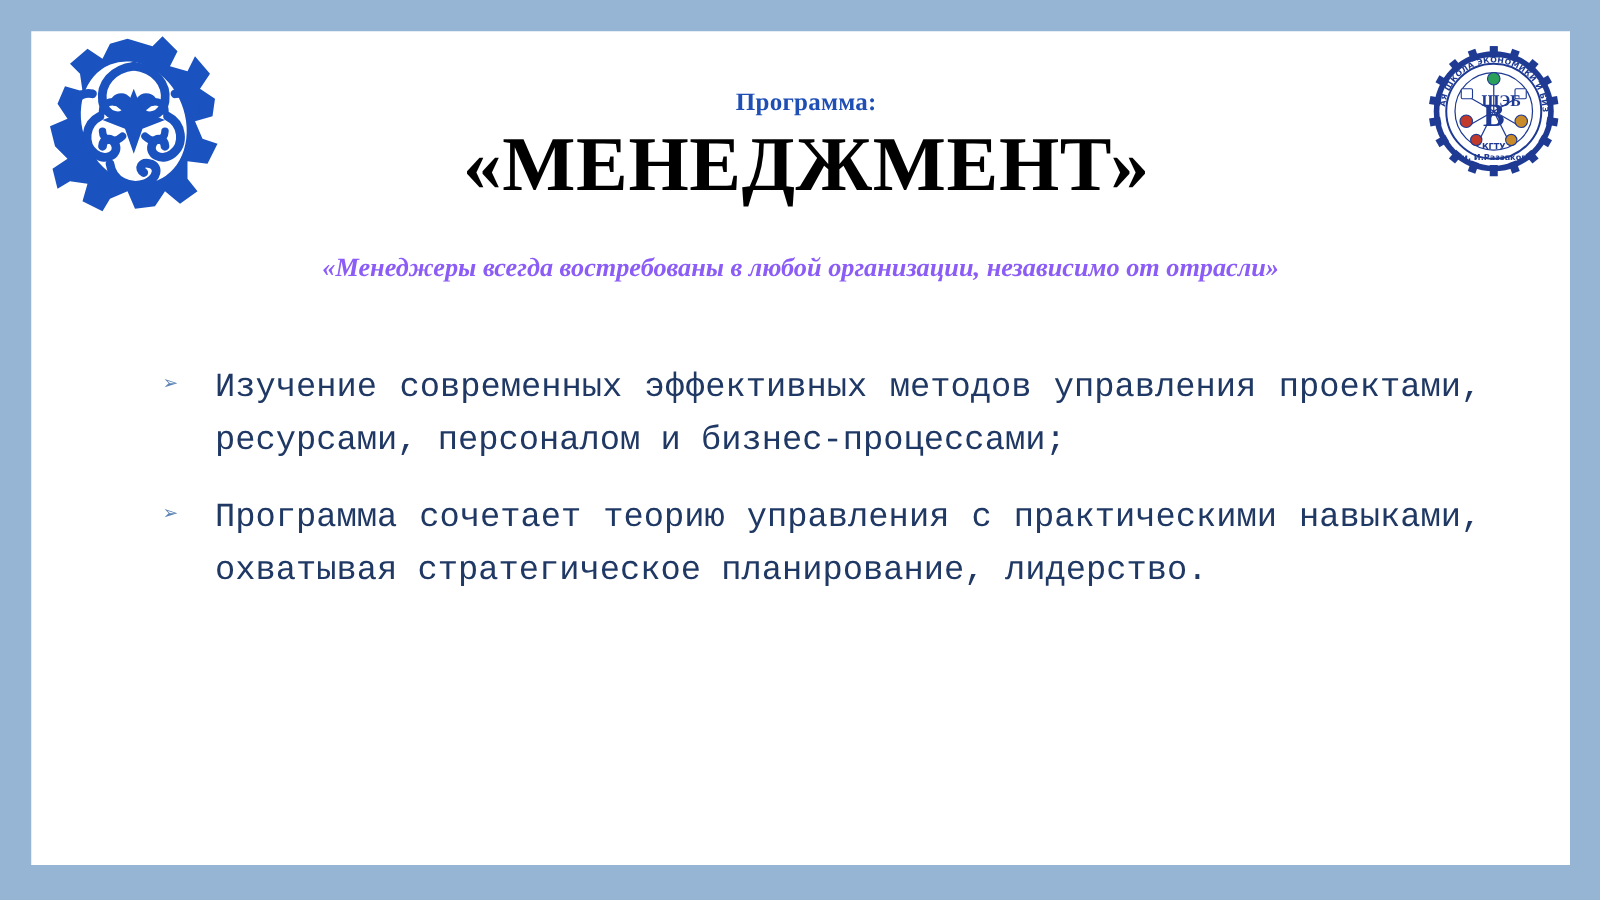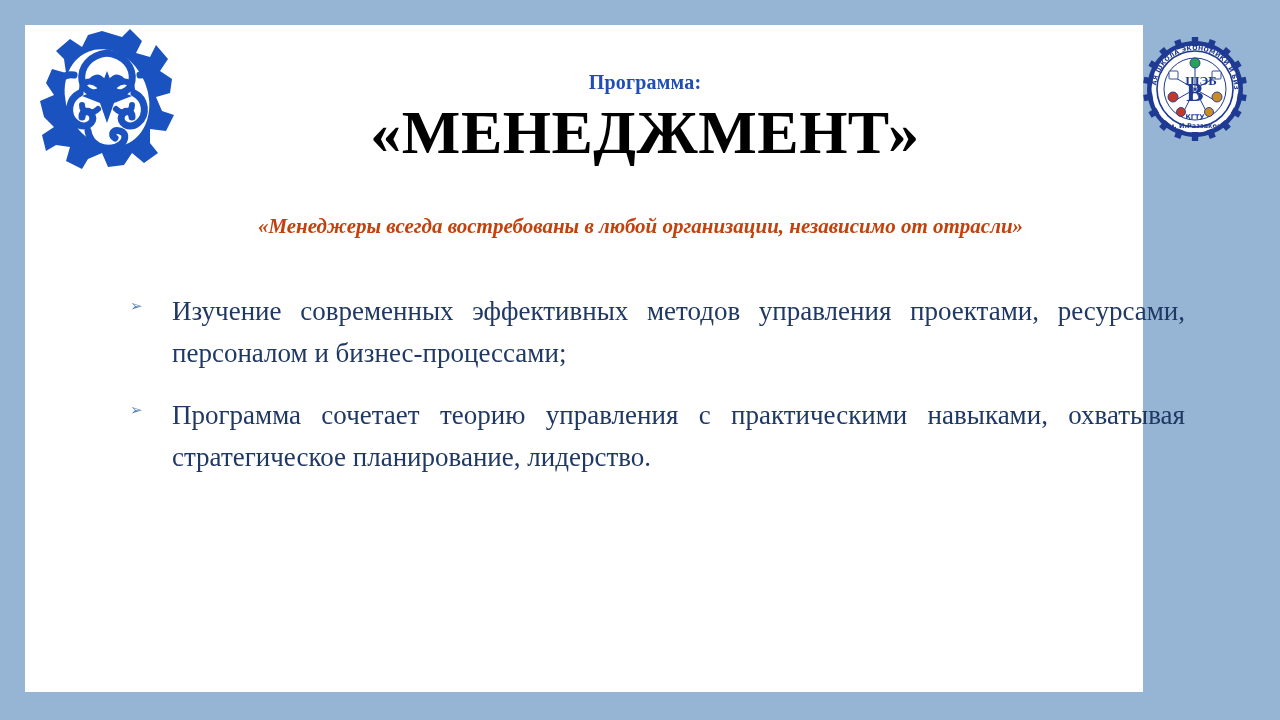--- a/index.html
+++ b/index.html
@@ -10,21 +10,21 @@
     width: 1280px;
     height: 720px;
     background: #96b5d5;
     font-family: "Liberation Serif", serif;
     overflow: hidden;
   }
   .slide-frame {
     position: absolute;
     left: 25px;
     top: 25px;
-    width: 1118px;
+    width: 1231px;
     height: 667px;
     background: #ffffff;
   }
 
   
   .header {
     position: absolute;
     left: 0;
     top: 0;
     width: 1231px;
@@ -80,24 +80,23 @@
   .program-tagline {
     position: absolute;
     left: 0px;
     top: 176px;
     width: 1231px;
     text-align: center;
     font-family: "Liberation Serif", serif;
     font-size: 21px;
     font-weight: bold;
     font-style: italic;
-    color: #c2410c;
+    color: #8b5cf6;
     line-height: 26px;
     white-space: nowrap;
-    margin-top: 12px;
   }
 
   
   .bullets {
     position: absolute;
     left: 105px;
     top: 265px;
     width: 1055px;
   }
   .bullet-row {
@@ -109,21 +108,21 @@
     flex: 0 0 auto;
     width: 42px;
     padding-top: 7px;
     font-size: 15px;
     line-height: 18px;
     color: #5b83b5;
     font-family: "DejaVu Sans", sans-serif;
   }
   .bullet-text {
     flex: 1 1 auto;
-    font-family: Liberation Serif, serif;
+    font-family: Liberation Mono, monospace;
     font-size: 27px;
     line-height: 42px;
     color: #1f3864;
     text-align: justify;
     text-justify: inter-word;
   }
 </style>
 </head>
 <body>
 

